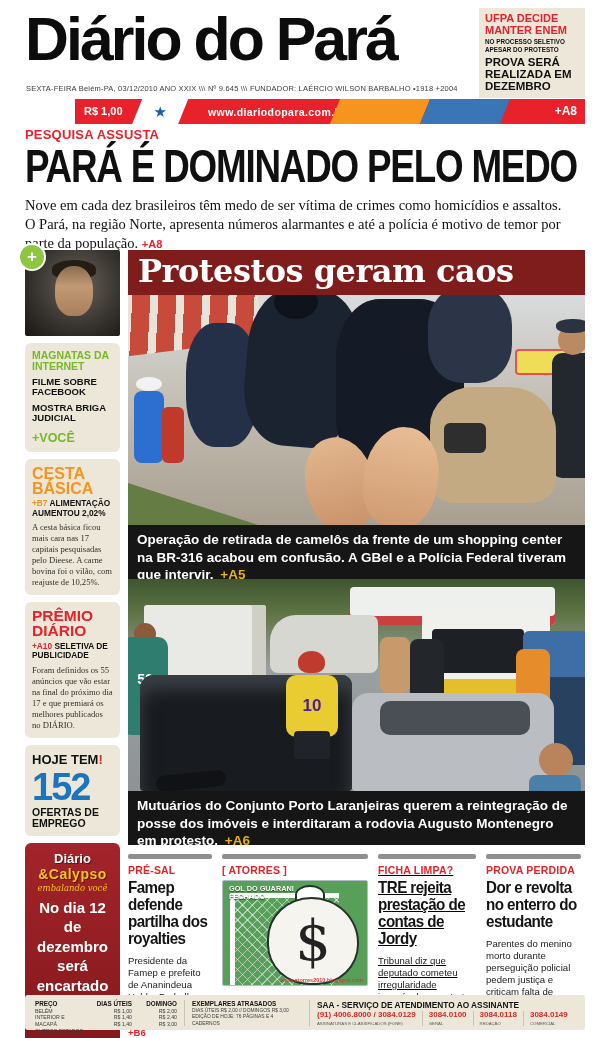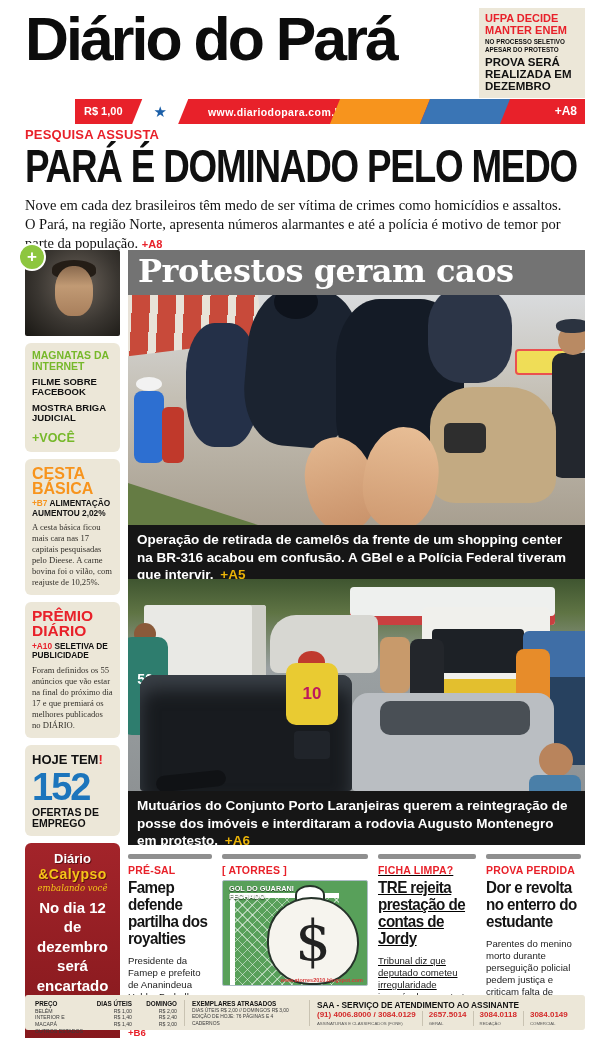--- a/index.html
+++ b/index.html
@@ -59,21 +59,21 @@
   .cal-b2{font-weight:900;font-size:14px;color:#f5c518;text-shadow:1px 1px 0 #5c0e11;letter-spacing:.5px;}
   .cal-tag{font-family:"DejaVu Serif",serif;font-style:italic;font-size:8.5px;color:#f5c518;margin-top:1px;}
   .cal-body{font-size:15px;font-weight:bold;line-height:1.3;margin-top:5px;}
   .assinatura{background:#8e2026;border:1px solid #caa24e;box-shadow:inset 0 0 0 3px #8e2026, inset 0 0 0 4px #caa24e;border-radius:2px;padding:12px 6px 10px;text-align:center;color:#fff;}
   .ass-title{font-weight:900;font-size:12.5px;letter-spacing:.3px;}
   .ass-script{font-family:"DejaVu Serif",serif;font-style:italic;color:#e7c877;font-size:15px;margin:10px 0 12px;line-height:1.1;}
   .ass-body{font-weight:900;font-size:11.5px;line-height:1.25;}
 
   
   .main{position:absolute;left:128px;top:250px;width:457px;}
-  .photo-head{background:#737373;color:#fff;font-family:"DejaVu Serif",serif;font-weight:bold;font-size:32px;letter-spacing:-.5px;padding:2px 10px 5px;white-space:nowrap;}
+  .photo-head{background:#7f1d1d;color:#fff;font-family:"DejaVu Serif",serif;font-weight:bold;font-size:32px;letter-spacing:-.5px;padding:2px 10px 5px;white-space:nowrap;}
   .photo{position:relative;overflow:hidden;}
   .photo1{height:230px;background:linear-gradient(180deg,#d9dbdd 0%,#c4bfb4 45%,#a89f90 100%);}
   .shape{position:absolute;}
   .awning{left:-18px;top:-12px;width:150px;height:66px;background:repeating-linear-gradient(100deg,#c84a3a 0 18px,#e8e2d8 18px 26px);transform:rotate(-7deg);border-radius:4px;}
   .pol1{left:118px;top:-6px;width:112px;height:158px;background:#1b2330;border-radius:38%;transform:rotate(5deg);}
   .pol2{left:208px;top:4px;width:128px;height:178px;background:#141b26;border-radius:34%;}
   .pol3{left:58px;top:28px;width:72px;height:124px;background:#243048;border-radius:40%;}
   .pol4{left:300px;top:-8px;width:84px;height:96px;background:#2c3547;border-radius:40%;}
   .helmet{left:146px;top:-10px;width:44px;height:34px;background:#0e131c;border-radius:50%;}
   .foot1{left:178px;top:142px;width:68px;height:94px;background:linear-gradient(180deg,#e2b68e,#c9926a);border-radius:48% 48% 44% 44%;transform:rotate(-14deg);}
@@ -102,21 +102,21 @@
   .bus-skirt{left:294px;top:100px;width:128px;height:46px;background:#e3bf2e;}
   .truckC-cab{right:0;top:52px;width:62px;height:48px;background:#3f6ea6;border-radius:6px 0 0 6px;}
   .truckC-box{right:0;top:98px;width:68px;height:88px;background:#27415f;}
   .carBlack{left:12px;top:96px;width:212px;height:116px;background:#181b1f;border-radius:14px 10px 4px 4px;box-shadow:inset 0 14px 18px #3a4047;}
   .carSilver{left:224px;top:114px;width:202px;height:98px;background:#babec2;border-radius:16px 16px 4px 4px;}
   .carSilver-win{left:252px;top:122px;width:150px;height:34px;background:#494f55;border-radius:10px;}
   .p56{left:-6px;top:58px;width:46px;height:98px;background:#2e7d6e;border-radius:10px;color:#fff;font-weight:900;font-size:14px;text-align:center;padding-top:34px;box-sizing:border-box;}
   .p56-head{left:6px;top:44px;width:22px;height:22px;background:#8a5a3a;border-radius:50%;}
   .p10{left:158px;top:72px;width:52px;height:108px;}
   .p10 .wrap{position:absolute;left:12px;top:0;width:27px;height:22px;background:#c03a2e;border-radius:50% 50% 40% 40%;}
-  .p10 .shirt{position:absolute;left:0;top:12px;width:52px;height:62px;background:#e9cb32;border-radius:10px;color:#be185d;font-weight:900;font-size:17px;text-align:center;line-height:62px;}
+  .p10 .shirt{position:absolute;left:0;top:24px;width:52px;height:62px;background:#e9cb32;border-radius:10px;color:#4c1d95;font-weight:900;font-size:17px;text-align:center;line-height:62px;}
   .p10 .pants{position:absolute;left:8px;top:80px;width:36px;height:28px;background:#20242a;border-radius:4px;}
   .skin-guy{left:252px;top:58px;width:30px;height:56px;background:#c89a6b;border-radius:8px;}
   .dark-guy{left:282px;top:60px;width:34px;height:66px;background:#23262b;border-radius:8px;}
   .vendor{left:388px;top:70px;width:34px;height:66px;background:#e78c2a;border-radius:8px;}
   .fg-head{right:12px;bottom:14px;width:34px;height:34px;background:#b9845c;border-radius:50%;}
   .fg-tank{right:4px;bottom:-6px;width:52px;height:22px;background:#4a7fa8;border-radius:8px 8px 0 0;}
   .moto{left:28px;bottom:2px;width:70px;height:16px;background:#101215;border-radius:8px;transform:rotate(-6deg);}
 
   .divider-row{display:flex;gap:10px;margin:9px 0 5px;}
   .divider{height:5px;background:#8f8f8f;border-radius:2px;}
@@ -150,20 +150,21 @@
   .saa-num{color:#d42a2a;font-weight:900;font-size:8px;line-height:1.1;white-space:nowrap;}
   .saa-lab{font-size:4.3px;color:#555;margin-top:1px;white-space:nowrap;}
 </style>
 </head>
 <body>
 
 <div class="page">
 
   <header class="masthead">
     <h1 class="logo">Diário do Pará</h1>
+    <div class="dateline">SEXTA-FEIRA Belém-PA, 03/12/2010 ANO XXIX \\\ Nº 9.645 \\\ FUNDADOR: LAÉRCIO WILSON BARBALHO •1918 +2004</div>
     <aside class="skybox">
       <div class="sky1">UFPA DECIDE MANTER ENEM</div>
       <div class="sky2">NO PROCESSO SELETIVO APESAR DO PROTESTO</div>
       <div class="sky3">PROVA SERÁ REALIZADA EM DEZEMBRO</div>
     </aside>
   </header>
 
   <div class="ribbon">
     <span class="price">R$ 1,00</span>
     <span class="flag">
@@ -384,21 +385,21 @@
     <div class="fsep"></div>
     <div class="fcol-saa">
       <div class="saa-title">SAA - SERVIÇO DE ATENDIMENTO AO ASSINANTE</div>
       <div class="saa-row">
         <div>
           <div class="saa-num">(91) 4006.8000 / 3084.0129</div>
           <div class="saa-lab">ASSINATURAS E CLASSIFICADOS (FONE)</div>
         </div>
         <div class="fsep"></div>
         <div>
-          <div class="saa-num">2657.5014</div>
+          <div class="saa-num">3084.0100</div>
           <div class="saa-lab">GERAL</div>
         </div>
         <div class="fsep"></div>
         <div>
           <div class="saa-num">3084.0118</div>
           <div class="saa-lab">REDAÇÃO</div>
         </div>
         <div class="fsep"></div>
         <div>
           <div class="saa-num">3084.0149</div>

